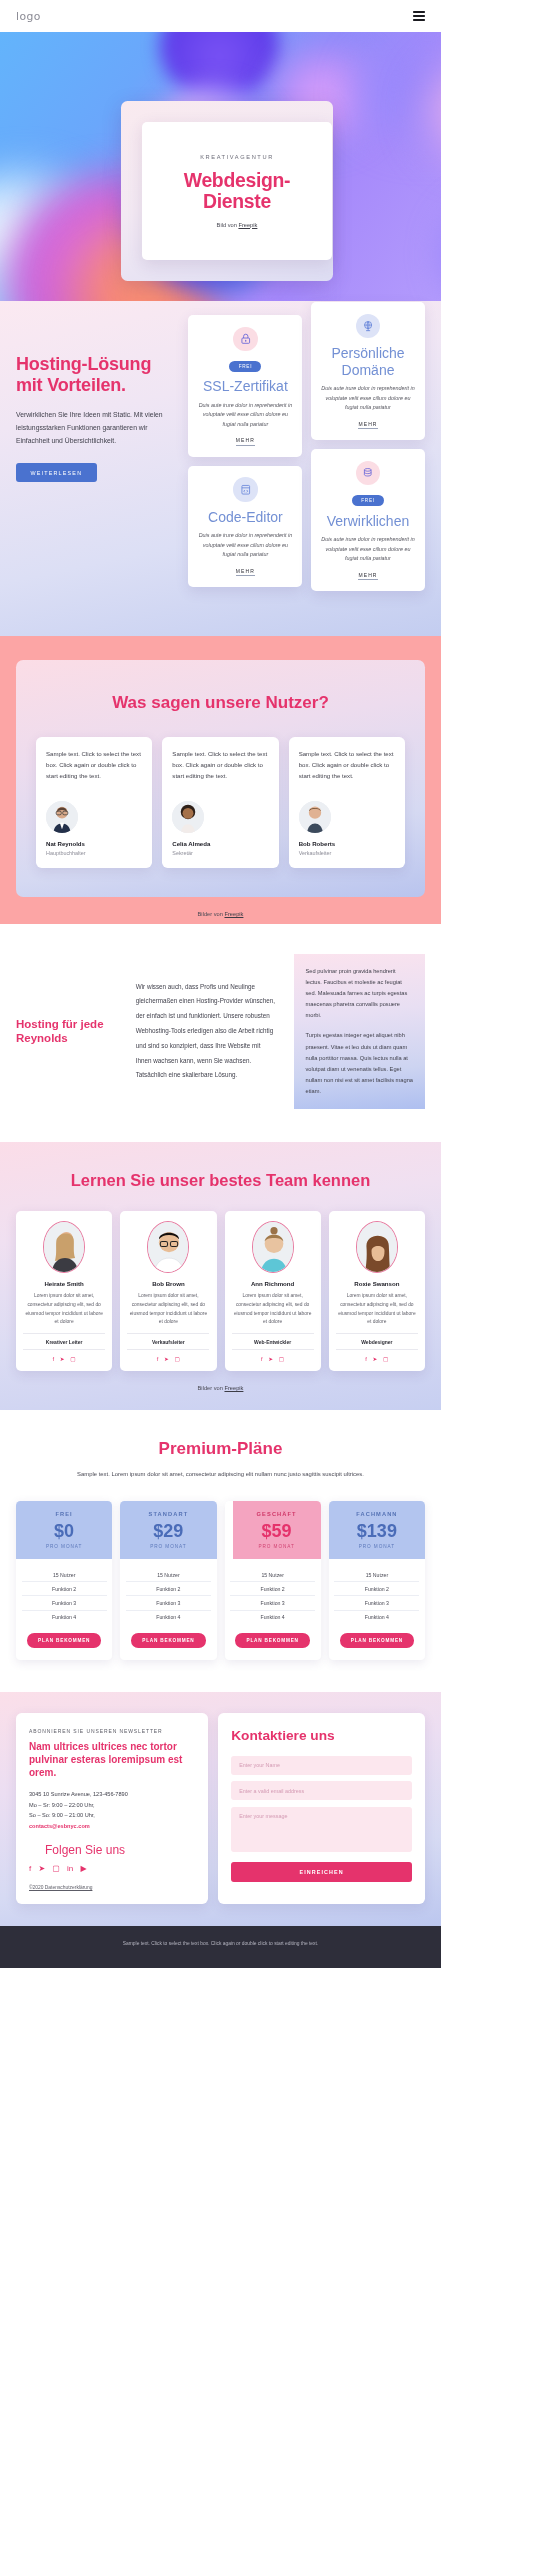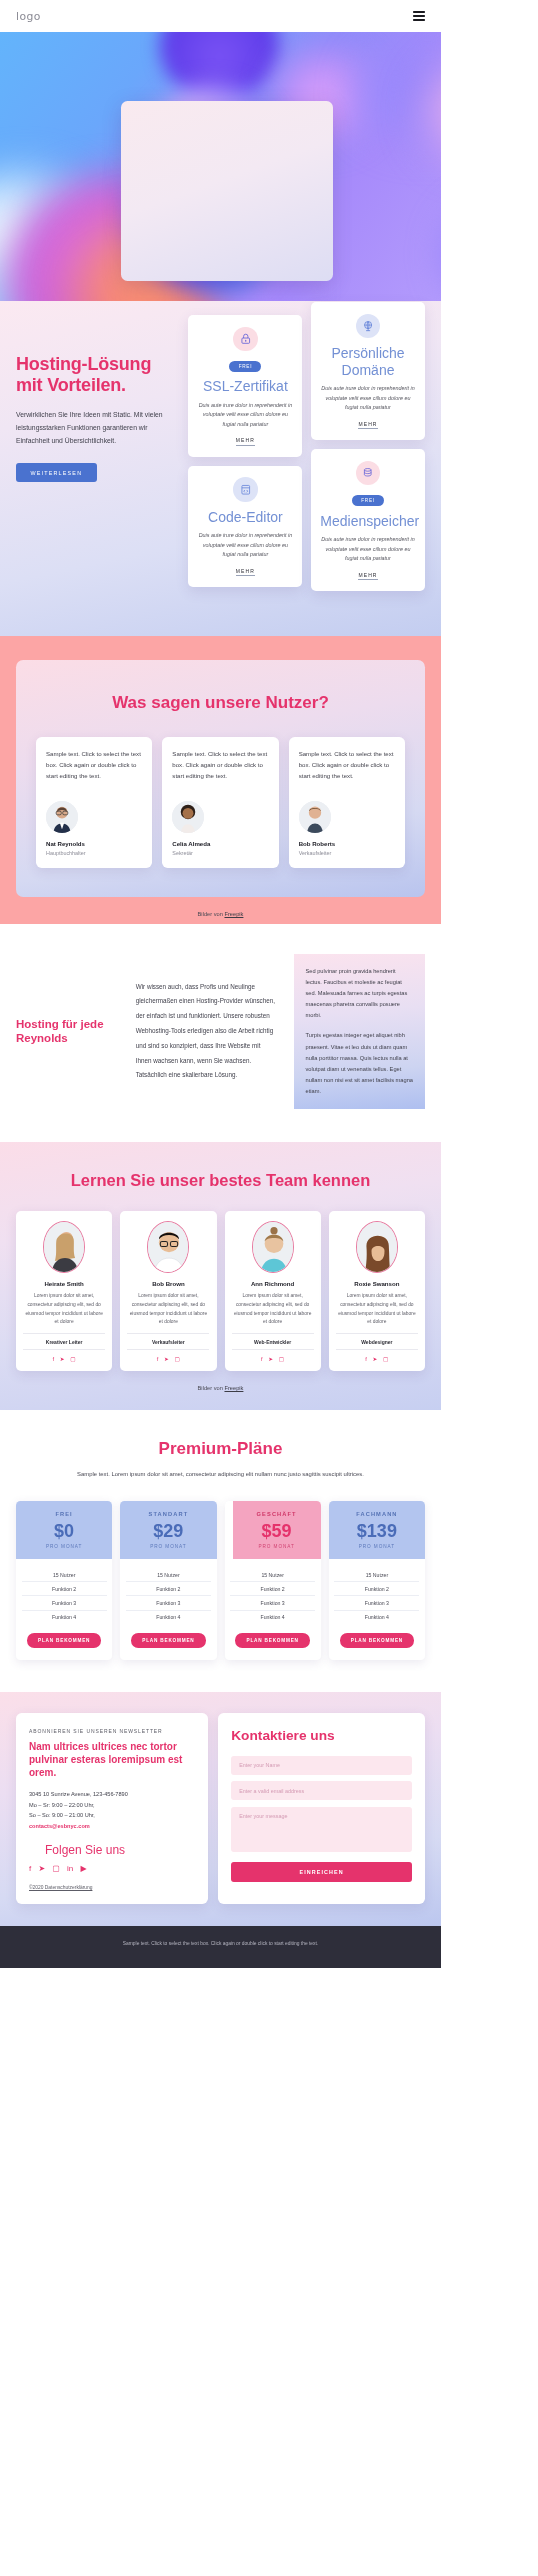--- a/index.html
+++ b/index.html
@@ -301,20 +301,30 @@
     <div class="blob b2"></div>
     <div class="blob b3"></div>
     <div class="blob b5"></div>
     <div class="blob b6"></div>
     <div class="blob b7"></div>
     <div class="blob b8"></div>
     <div class="blob b9"></div>
     <div class="blob b10"></div>
     <div class="blob b4"></div>
     <div class="hero-outer"></div>
+    <div class="hero-card">
+      <div class="kicker">KREATIVAGENTUR</div>
+      <div class="hero-title">
+        <span>Webdesign-</span><br>
+        <span>Dienste</span>
+      </div>
+      <div class="credit">
+        <span>Bild von </span><a href="#">Freepik</a>
+      </div>
+    </div>
   </div>
 
   <div class="hosting">
     <div class="hosting-left">
       <div class="h2-pink">Hosting-Lösung mit Vorteilen.</div>
       <div class="hosting-copy">Verwirklichen Sie Ihre Ideen mit Static. Mit vielen leistungsstarken Funktionen garantieren wir Einfachheit und Übersichtlichkeit.</div>
       <button class="btn-blue">WEITERLESEN</button>
     </div>
     <div class="svc-wrap">
       <div class="svc-col a">
@@ -363,21 +373,21 @@
 
         <div class="svc-card">
           <div class="svc-icon pink">
             <svg width="11.5" height="11.5" viewBox="0 0 24 24" fill="none" stroke="#5f5fd8" stroke-width="1.6">
               <ellipse cx="12" cy="6" rx="7" ry="2.8"></ellipse>
                 <path d="M5 6v5c0 1.6 3.1 2.8 7 2.8s7-1.2 7-2.8V6"></path>
                 <path d="M5 11v5c0 1.6 3.1 2.8 7 2.8s7-1.2 7-2.8v-5"></path>
             </svg>
           </div>
           <div class="badge-free">FREI</div>
-          <div class="svc-title">Medienspeicher</div>
+          <div class="svc-title">Verwirklichen</div>
           <div class="svc-desc">Duis aute irure dolor in reprehenderit in voluptate velit esse cillum dolore eu fugiat nulla pariatur</div>
           <span class="svc-more">MEHR</span>
         </div>
       </div>
     </div>
   </div>
 
   <div class="testi-sec">
     <div class="testi-panel">
       <div class="testi-head">Was sagen unsere Nutzer?</div>

